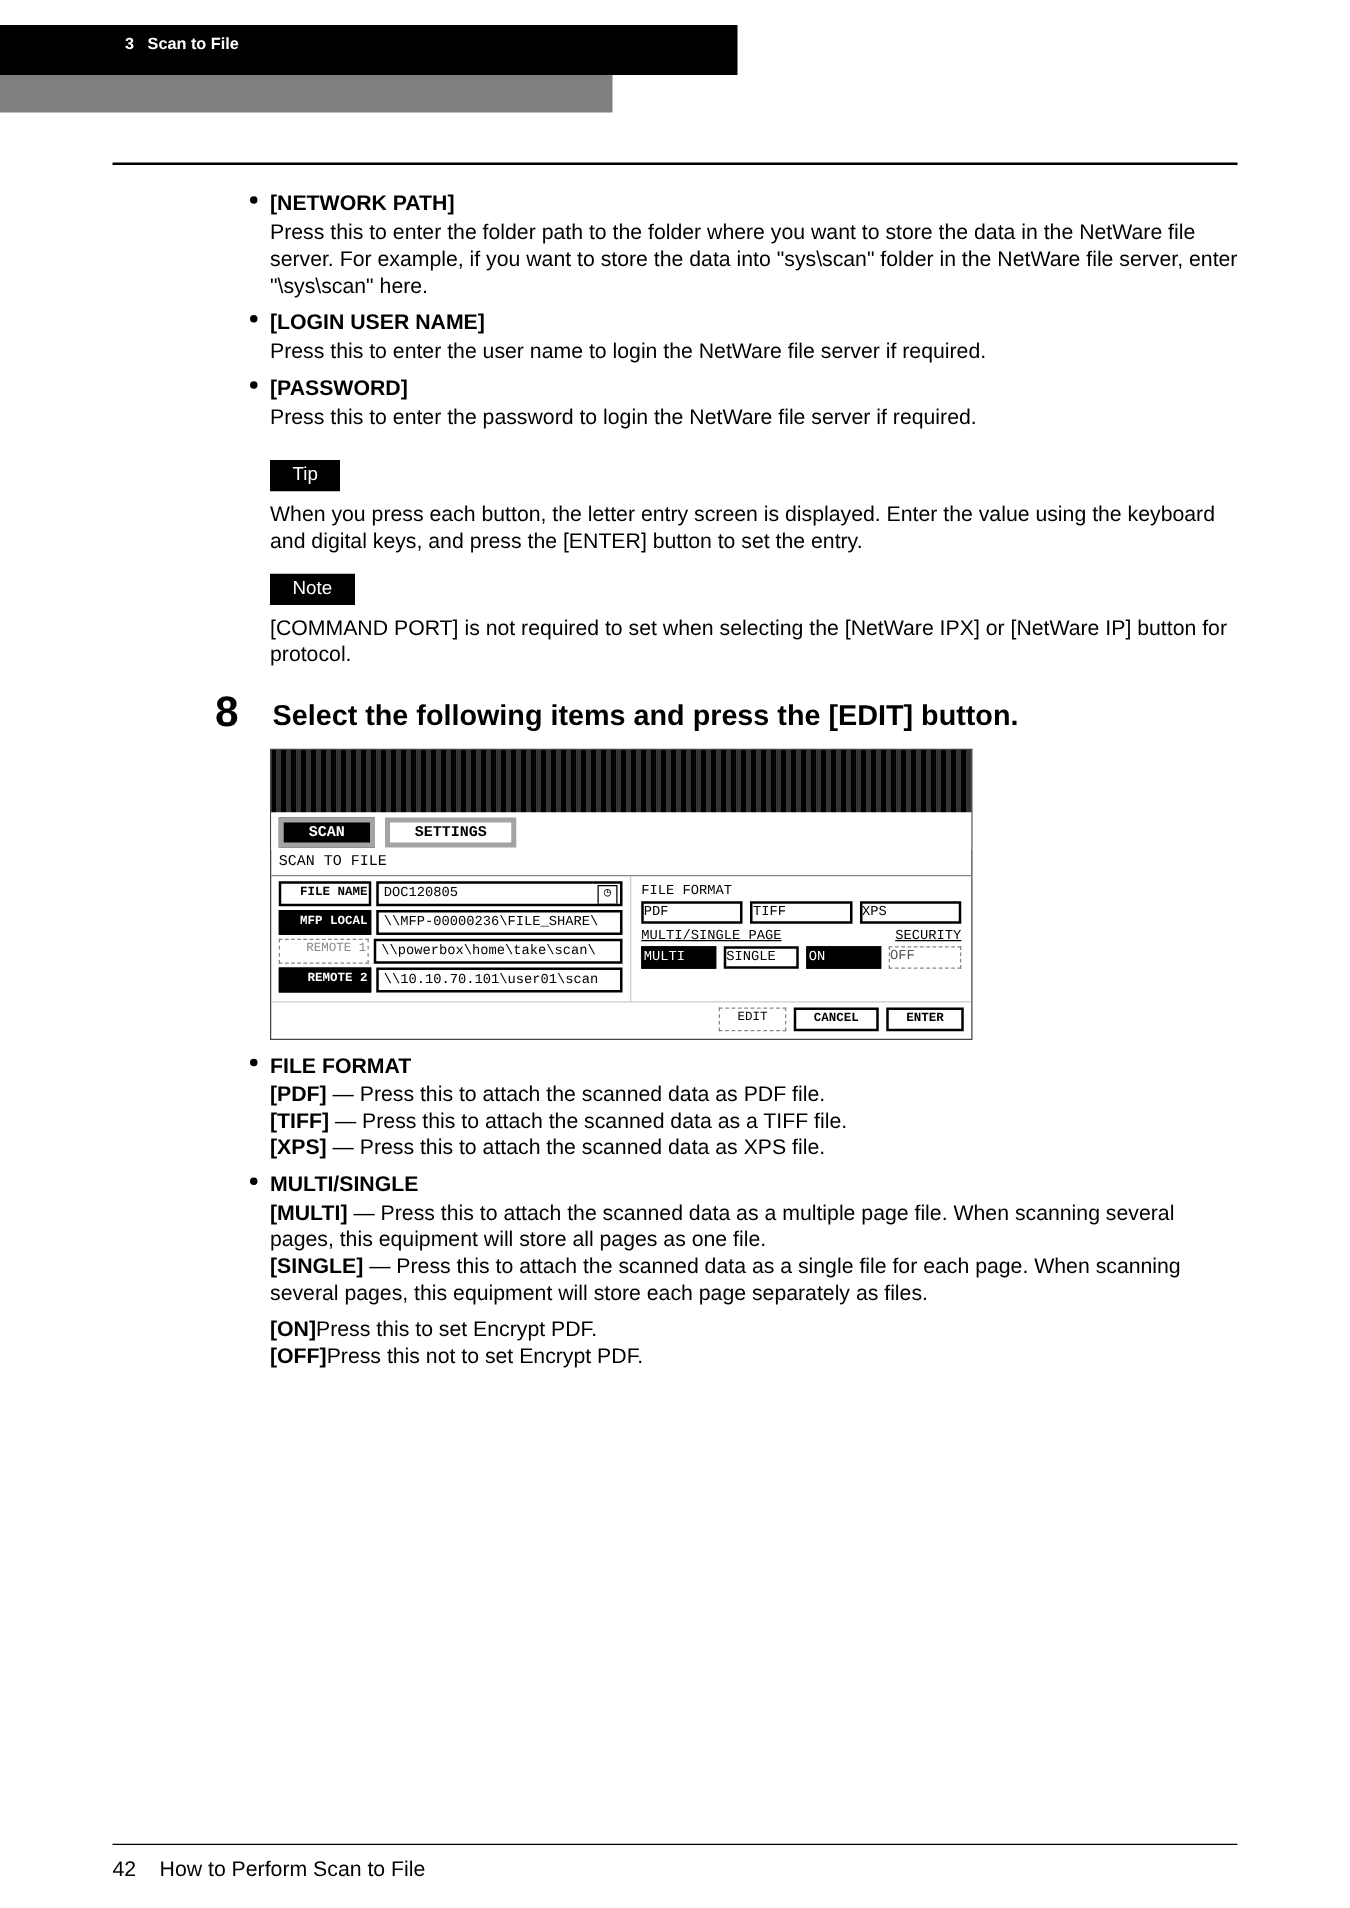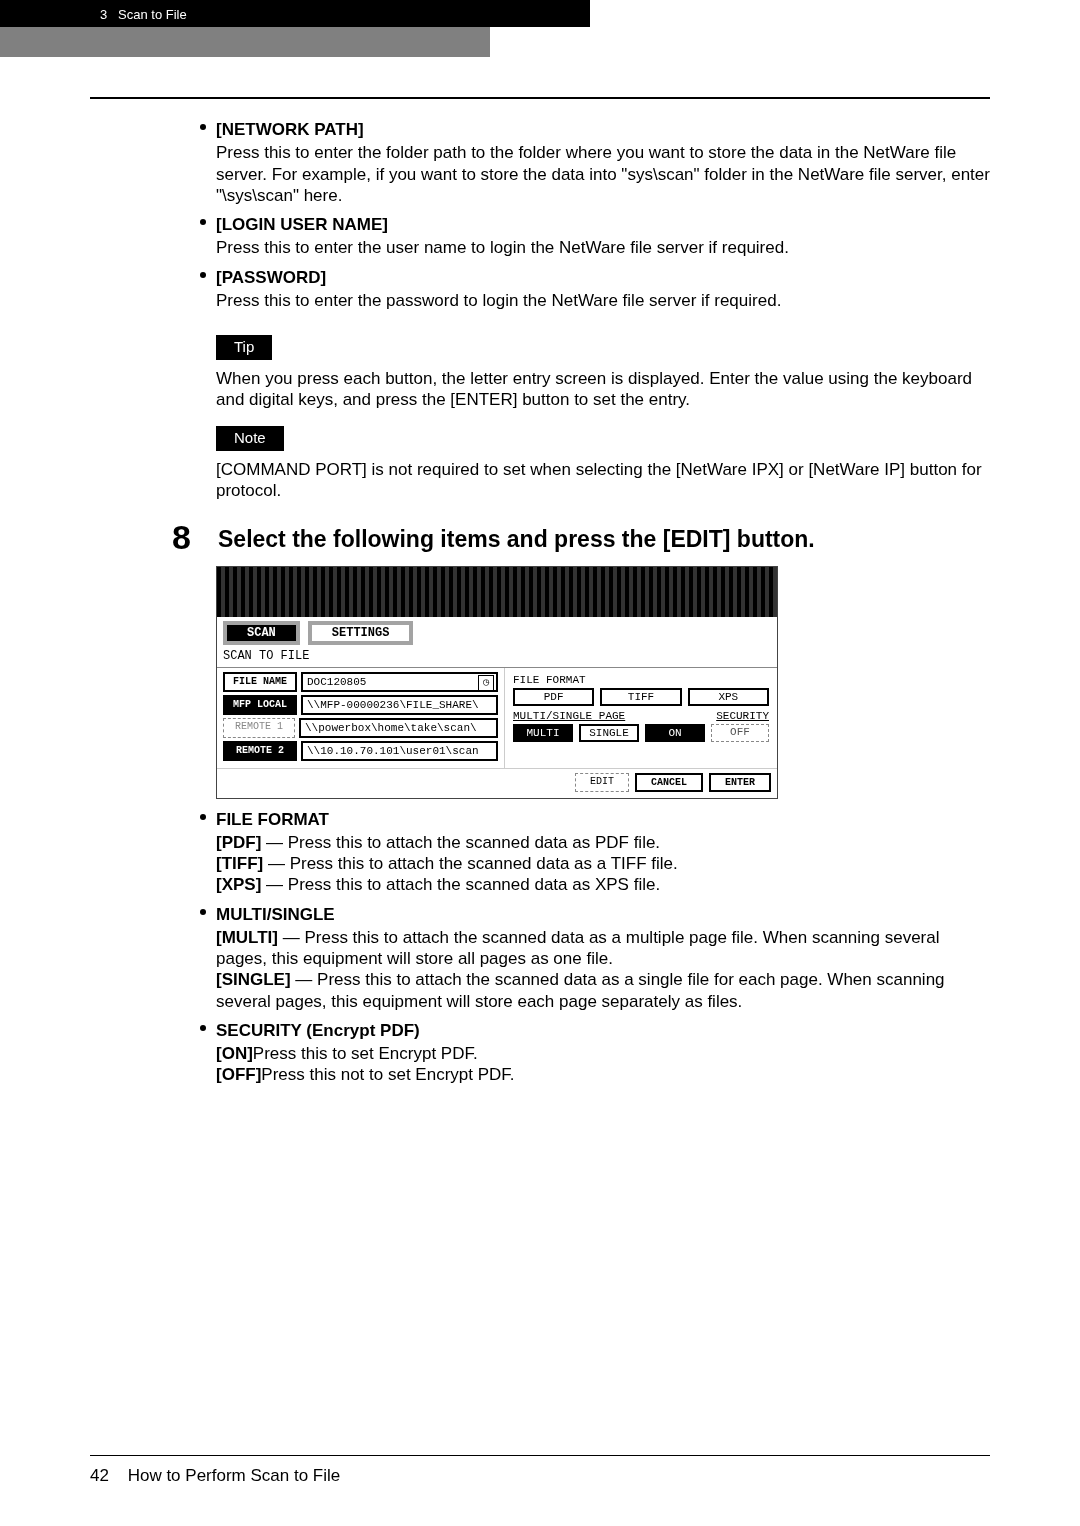--- a/index.html
+++ b/index.html
@@ -12,25 +12,26 @@
   }
   .page {
     position: relative;
     width: 1080px;
     height: 1526px;
   }
   .header-dark {
     background: #000;
     color: #fff;
     width: 490px;
-    height: 27px;
+    height: 40px;
     font-size: 13px;
-    font-weight: normal;
+    font-weight: bold;
     padding-left: 100px;
     line-height: 30px;
+    margin-top: 20px;
   }
   .header-gray {
     background: #808080;
     height: 30px;
     width: 490px;
   }
   .content-rule {
     border-top: 2px solid #000;
     margin: 40px 90px 0 90px;
   }
@@ -140,21 +141,21 @@
   .scan-row {
     display: flex;
     align-items: stretch;
     margin-bottom: 3px;
   }
   .scan-key {
     width: 68px;
     border: 2px solid #000;
     font-size: 10px;
     font-weight: bold;
-    text-align: center;
+    text-align: right;
     padding: 2px 1px;
     background: #fff;
   }
   .scan-key.active {
     background: #000;
     color: #fff;
   }
   .scan-key.disabled {
     border: 1px dashed #888;
     color: #888;
@@ -192,21 +193,20 @@
     font-size: 11px;
   }
   .scan-btn-row {
     display: flex;
     gap: 6px;
     margin-bottom: 4px;
   }
   .scan-btn {
     flex: 1;
     border: 2px solid #000;
-    text-align: center;
     padding: 1px 0;
     font-size: 11px;
     background: #fff;
   }
   .scan-btn.active {
     background: #000;
     color: #fff;
   }
   .scan-btn.dashed {
     border: 1px dashed #888;
@@ -384,24 +384,20 @@
           <span class="bullet-dot"></span>
           <span class="bullet-title">MULTI/SINGLE</span>
         </div>
         <div class="bullet-body">
           <span style="font-weight:bold;">[MULTI]</span><span> — Press this to attach the scanned data as a multiple page file.  When scanning several pages, this equipment will store all pages as one file.</span><br>
           <span style="font-weight:bold;">[SINGLE]</span><span> — Press this to attach the scanned data as a single file for each page.  When scanning several pages, this equipment will store each page separately as files.</span>
         </div>
       </div>
 
       <div class="bullet-item">
-        <div class="bullet-head">
-          <span class="bullet-dot"></span>
-          <span class="bullet-title">SECURITY (Encrypt PDF)</span>
-        </div>
         <div class="bullet-body">
           <span style="font-weight:bold;">[ON]</span><span>Press this to set Encrypt PDF.</span><br>
           <span style="font-weight:bold;">[OFF]</span><span>Press this not to set Encrypt PDF.</span>
         </div>
       </div>
 
     </div>
 
   </div>
 

